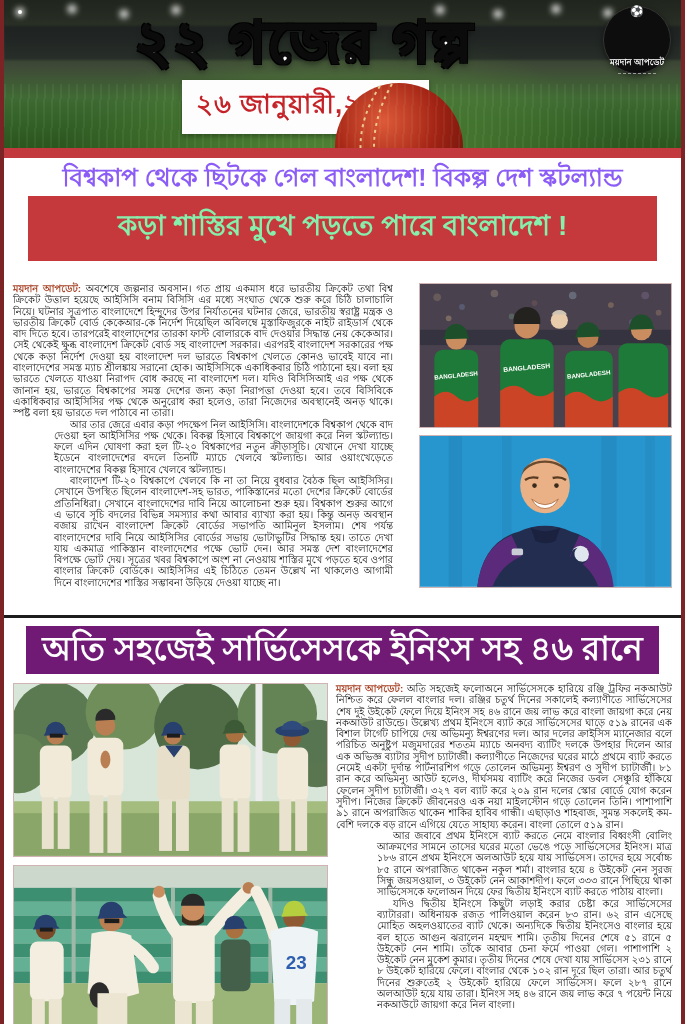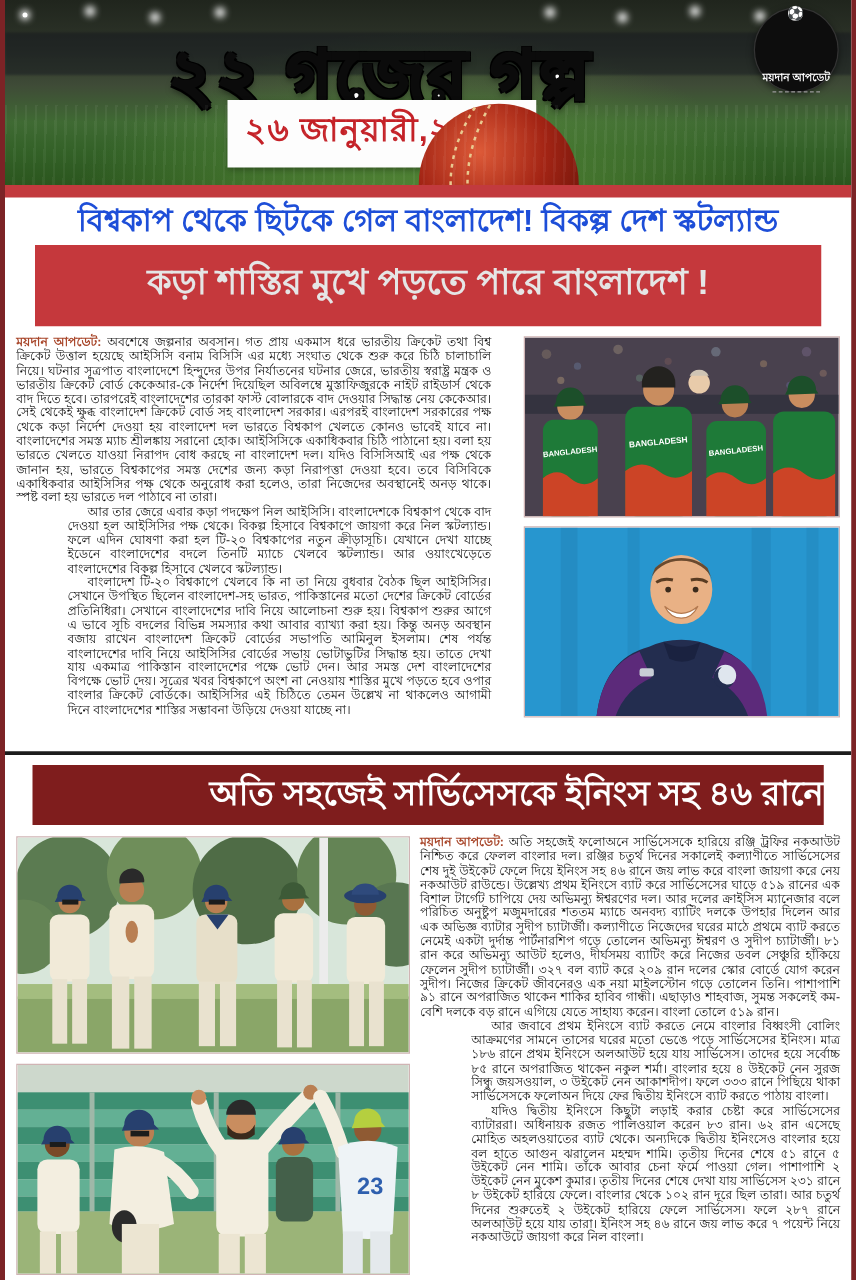--- a/index.html
+++ b/index.html
@@ -11,44 +11,44 @@
   .banner{position:relative;height:148px;overflow:hidden;
     background:
       radial-gradient(ellipse at 50% 135%, rgba(96,150,62,.95), rgba(96,150,62,0) 62%),
       linear-gradient(180deg,#20251d 0%,#2e352a 26%,#3f4b37 46%,#3f6a33 66%,#336127 82%,#2b561e 100%);}
   .banner::after{content:'';position:absolute;left:0;right:0;top:84px;bottom:0;
       background:repeating-linear-gradient(92deg,rgba(255,255,255,.05) 0 2px,rgba(0,0,0,0) 2px 8px);}
   .stand-band{position:absolute;left:0;right:0;top:26px;height:34px;background:rgba(18,20,28,.45);filter:blur(1px);}
   .lights{position:absolute;top:10px;left:14px;width:4px;height:4px;border-radius:50%;background:#fff;
       box-shadow:0 0 6px 2px #fff, 52px -3px 6px 2px #fff, 104px 2px 6px 2px #fff, 156px -2px 6px 2px #fff,
         420px -2px 6px 2px #fff, 478px 2px 6px 2px #fff, 536px -3px 6px 2px #fff, 588px 1px 6px 2px #fff;}
-  .masthead-title{position:absolute;top:18px;left:0;width:600px;margin:0;text-align:center;
+  .masthead-title{position:absolute;top:0;left:0;width:600px;margin:0;text-align:center;
       font-size:56px;font-weight:bold;color:#fff;letter-spacing:2px;
       -webkit-text-stroke:2.5px #0b0b0b;
       text-shadow:2px 2px 0 #000,-2px 2px 0 #000,2px -2px 0 #000,-2px -2px 0 #000,0 4px 6px rgba(0,0,0,.55);}
   .date-box{position:absolute;left:178px;top:80px;background:#fdfdfd;padding:4px 14px 6px;
       box-shadow:0 2px 5px rgba(0,0,0,.35);}
   .date-box span{color:#c42127;font-size:26px;font-weight:bold;letter-spacing:1px;}
   .ball{position:absolute;left:330px;top:82px;width:130px;height:130px;}
   .logo{position:absolute;top:6px;right:10px;width:66px;height:66px;border-radius:50%;
       background:#0d0d0d;border:1px solid #333;display:flex;flex-direction:column;
       align-items:center;justify-content:center;box-shadow:0 2px 6px rgba(0,0,0,.5);}
   .logo .ball-icon{font-size:11px;line-height:11px;color:#fff;}
   .logo .pitch{width:40px;height:9px;border-radius:50%;background:linear-gradient(90deg,#d3641e 0 30%,#2f7d33 30% 100%);margin:1px 0 2px;}
   .logo-name{color:#fff;font-size:8.5px;font-weight:bold;white-space:nowrap;margin-top:36px;}
   .logo-dashes{width:38px;border-top:1px dashed #9a9a9a;margin-top:3px;}
 
   
   .red-strip{height:10px;background:#c23a3e;}
-  .kicker{margin:5px 6px 2px;text-align:center;color:#1d4ed8;font-size:24.5px;font-weight:bold;line-height:30px;}
-  .headline-red{margin:3px 24px 2px;background:#c5383c;color:#e5e5e5;text-align:center;
+  .kicker{margin:5px 6px 2px;text-align:center;color:#8b5cf6;font-size:24.5px;font-weight:bold;line-height:30px;}
+  .headline-red{margin:3px 24px 16px;background:#c5383c;color:#86efac;text-align:center;
       font-size:28px;font-weight:bold;padding:8px 0 10px;}
   .black-divider{height:3px;background:#1c1c1c;margin-top:2px;}
-  .headline-teal{margin:8px 22px 6px;background:#7f1d1d;color:#fff;text-align:right;
-      font-weight:bold;font-size:27px;line-height:36px;padding:5px 0 7px;}
+  .headline-teal{margin:8px 22px 6px;background:#701a75;color:#fff;text-align:center;
+      font-weight:bold;font-size:33px;line-height:36px;padding:5px 0 7px;}
   .headline-teal span{display:block;}
 
   
   .article{display:flex;gap:8px;padding:6px 9px 6px;}
   .article1{height:324px;overflow:hidden;gap:26px;}
   .article2{height:362px;overflow:hidden;padding-top:3px;}
   .text-col{width:392px;}
   .text-col2{flex:1;}
   .body-p{margin:0;font-size:9.9px;line-height:11.3px;text-align:justify;color:#111;}
   .ind{text-indent:16px;margin-left:41px;}

